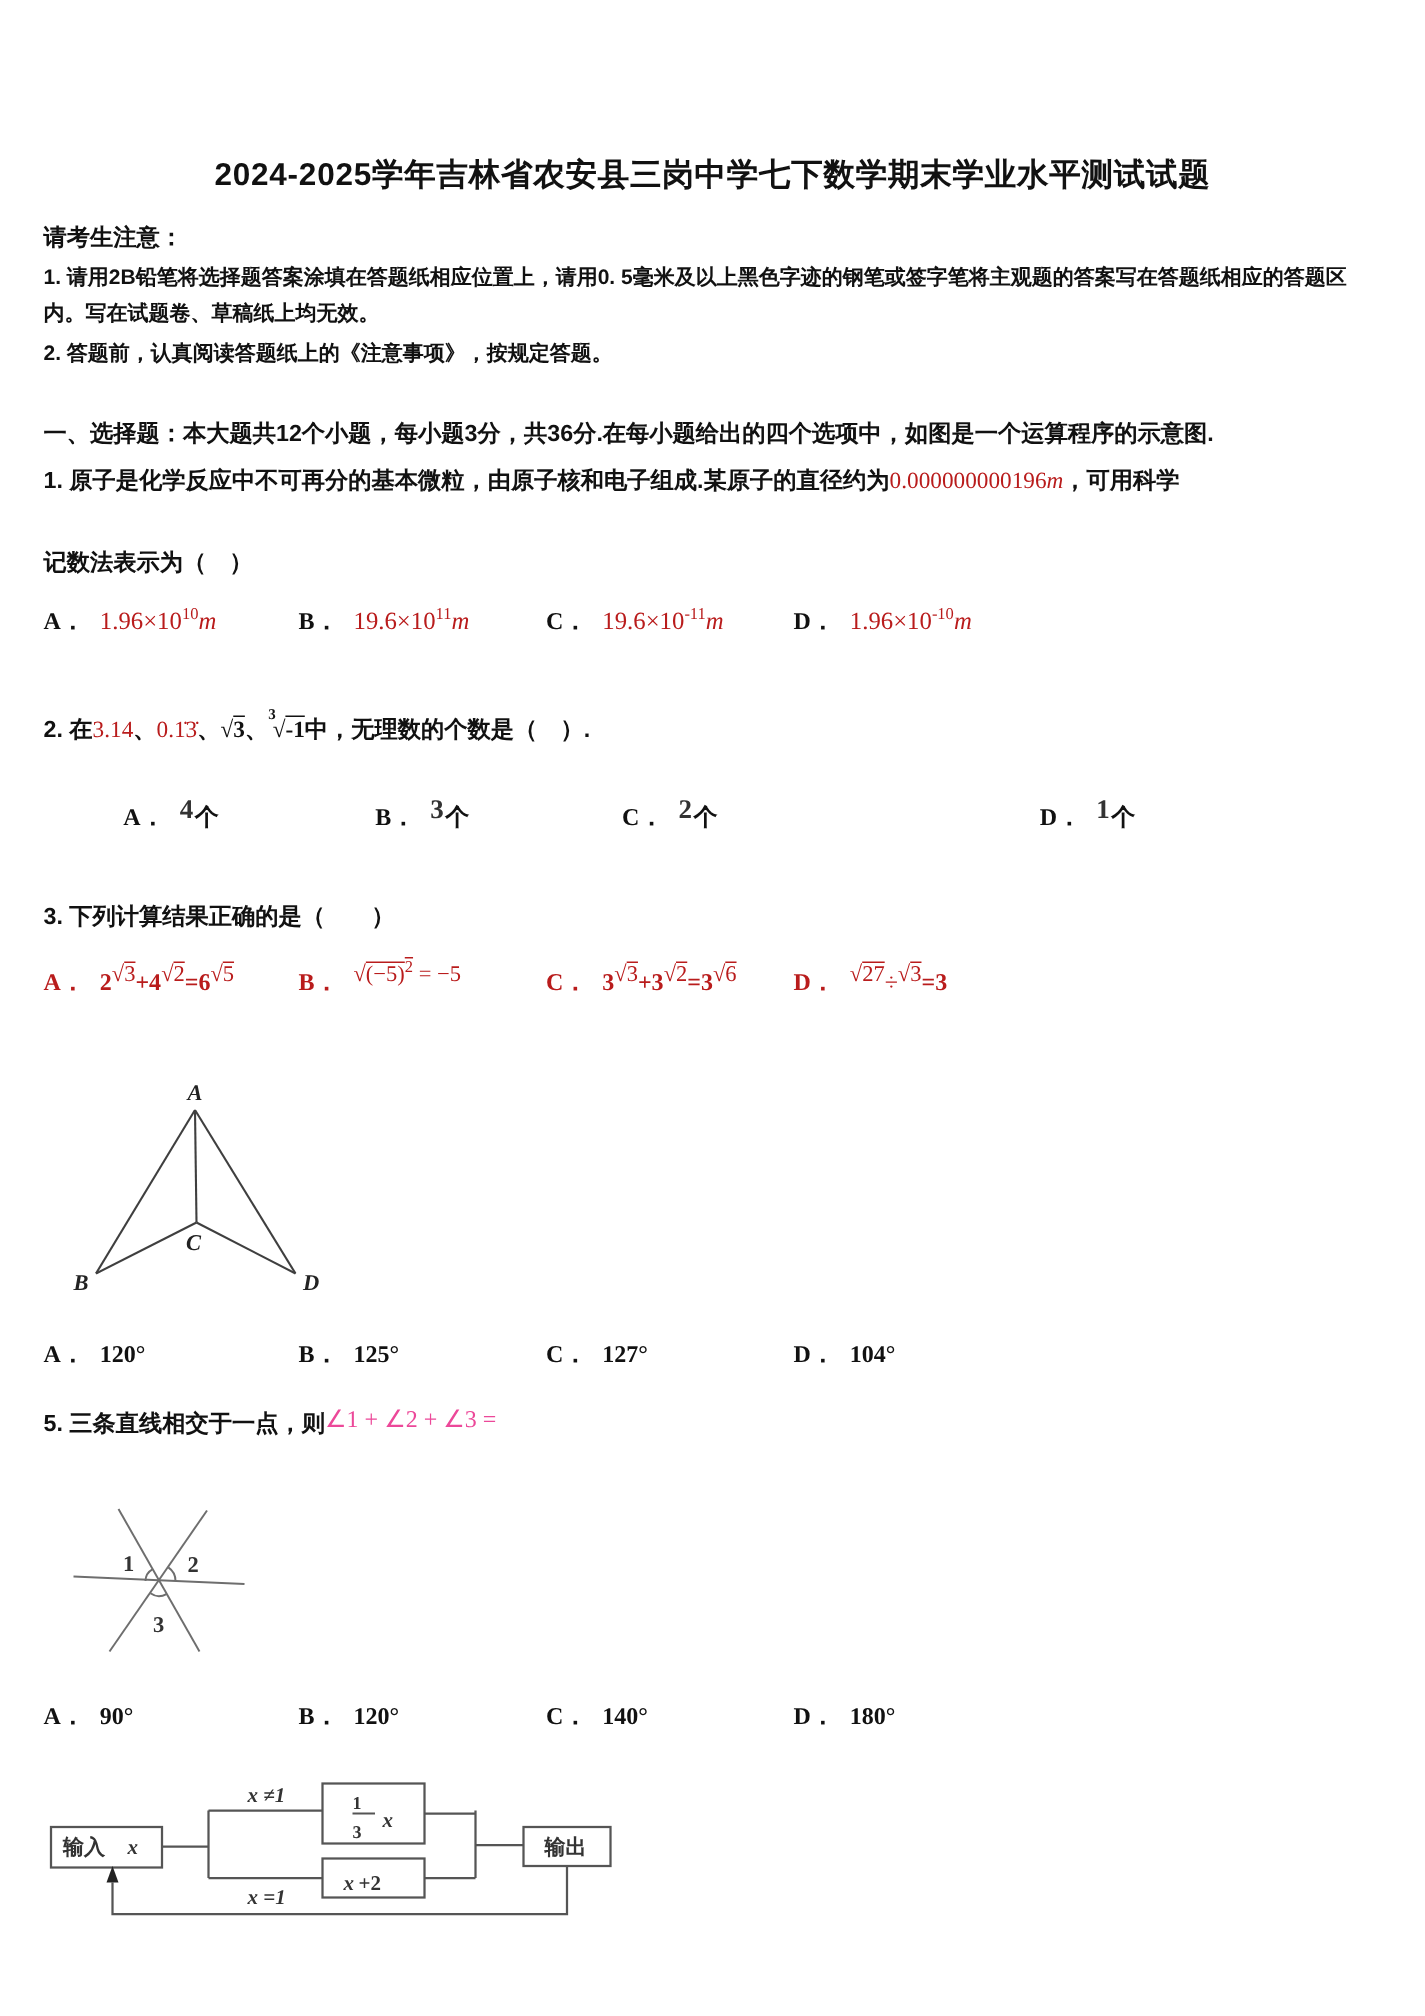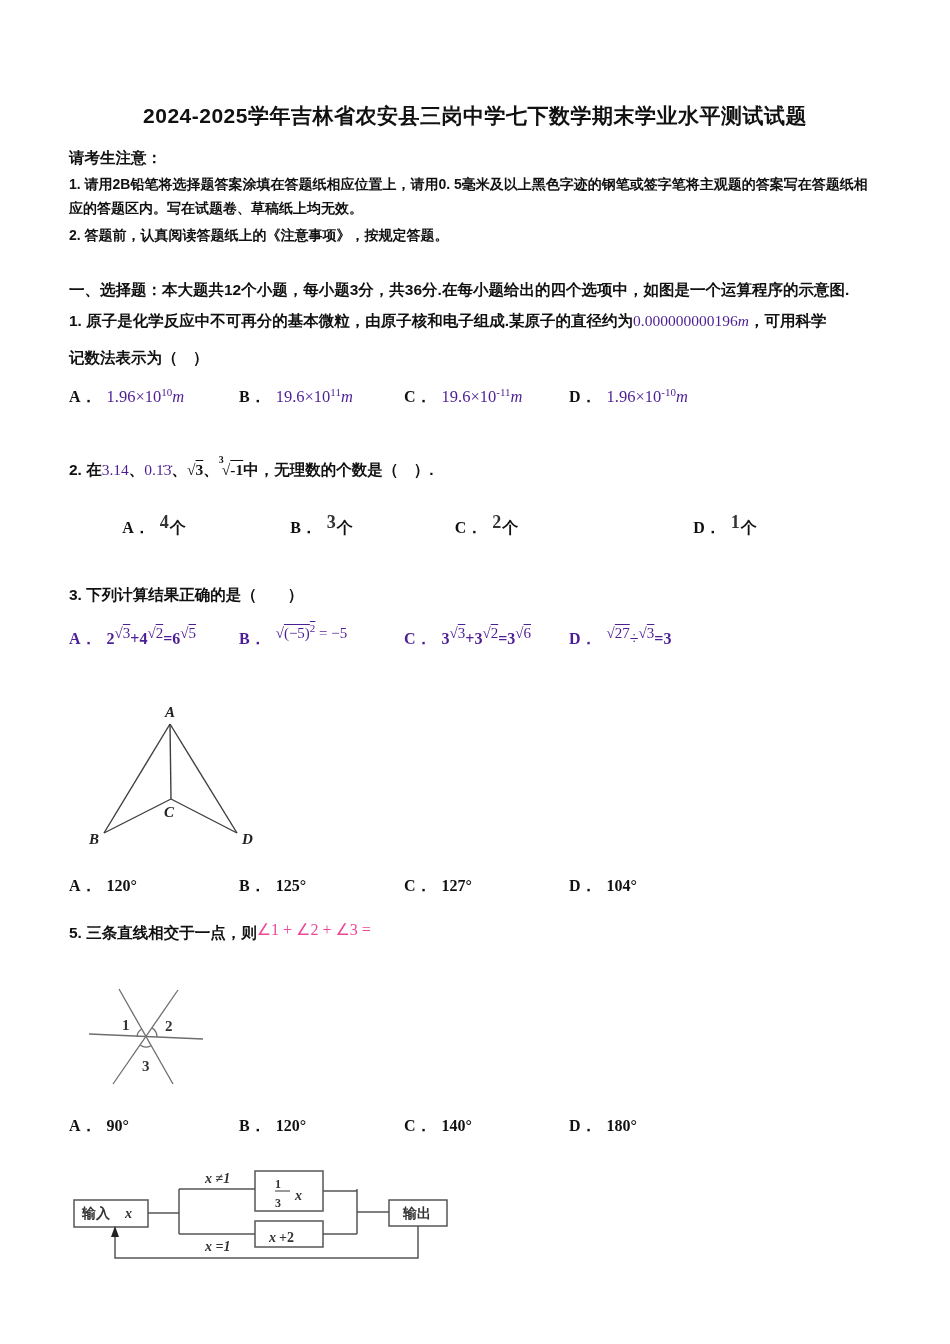--- a/index.html
+++ b/index.html
@@ -1,46 +1,46 @@
 <!DOCTYPE html>
 <html><head>
 <meta charset="utf-8">
 <style>
   html,body{margin:0;padding:0;background:#ffffff;}
   body{
     width:950px;height:1344px;overflow:hidden;color:#111;
     font-family:"Liberation Sans",sans-serif;
     -webkit-font-smoothing:antialiased;
   }
-  .page{padding:0 69px;box-sizing:border-box;}
+  .page{padding:0 29px;box-sizing:border-box;}
   .title{
     margin:102px 0 0 0;text-align:center;
     font-size:21px;font-weight:700;letter-spacing:0.5px;
   }
   .notice-head{margin-top:18px;font-size:15.5px;font-weight:700;}
   .notice p{margin:3px 0 0 0;font-size:14px;line-height:24px;font-weight:600;}
   .section-head{margin-top:32px;font-size:15.5px;font-weight:700;line-height:22px;}
   .q{font-size:15.5px;font-weight:600;}
   .q p{margin:0;line-height:23px;}
   
-  .f{font-family:"Liberation Serif",serif;font-weight:400;color:#4c1d95;}
+  .f{font-family:"Liberation Serif",serif;font-weight:400;color:#b91c1c;}
   .it{font-style:italic;}
   sup{font-size:11px;font-family:"Liberation Serif",serif;}
   .rad{font-family:"Liberation Serif",serif;}
   .ov{text-decoration:overline;}
   .raised{position:relative;top:-6px;display:inline-block;font-size:15px;}
   .root-idx{font-size:10px;position:relative;top:-6px;margin-right:-2px;}
   
   .opts{display:grid;grid-template-columns:170px 165px 165px 1fr;align-items:baseline;font-size:16px;}
   .opt-label{font-family:"Liberation Serif",serif;font-weight:700;margin-right:10px;}
   .opt-bold{font-family:"Liberation Serif",serif;font-weight:700;}
   .q2num{font-family:"Liberation Serif",serif;font-size:18px;position:relative;top:-5px;margin-right:1px;color:#333;}
   
   .q1{margin-top:8px;}
-  .q1 .line2{margin-top:14px;}
+  .q1 .line2{margin-top:32px;}
   .q1 .opts{margin-top:16px;}
   .q1 .opt .f{font-size:16.5px;}
   .q2{margin-top:46px;}
   .q2 .opts{margin-top:36px;text-align:center;}
   .q3{margin-top:44px;}
   .q3 .opts{margin-top:22px;}
   .q4{margin-top:42px;}
   .q4 .figure{margin:10px 0 0 10px;}
   .q4 .opts{margin-top:10px;}
   .q5{margin-top:24px;}

